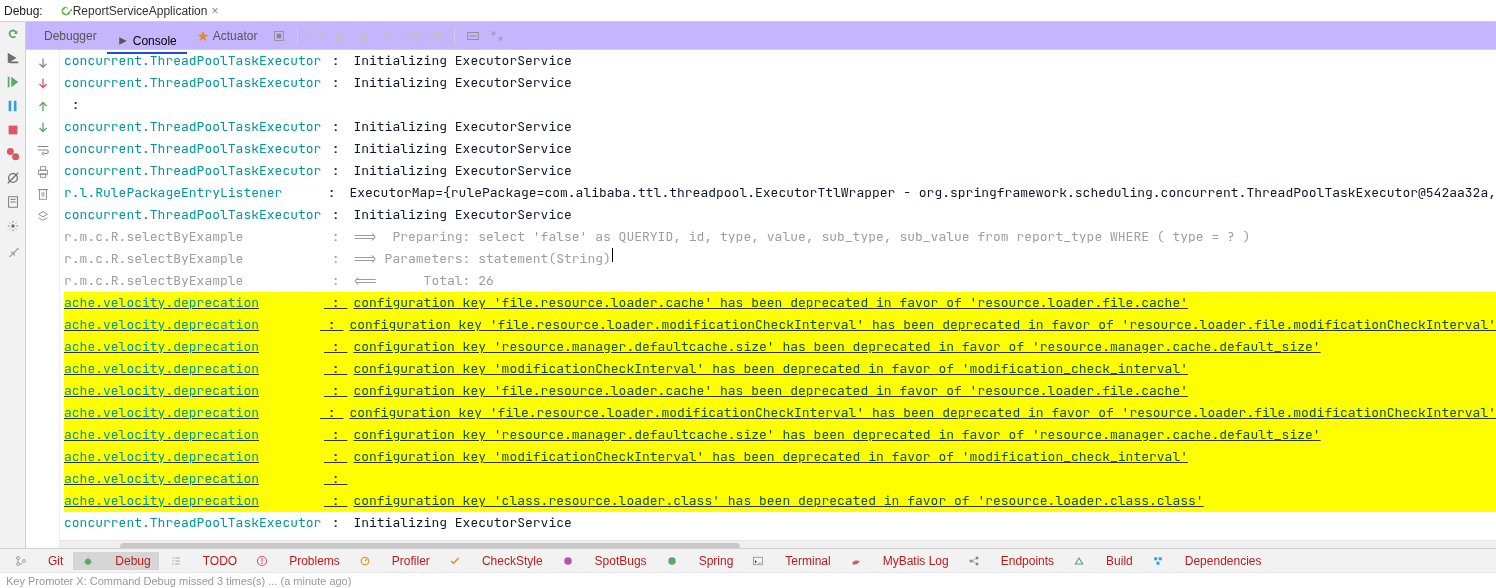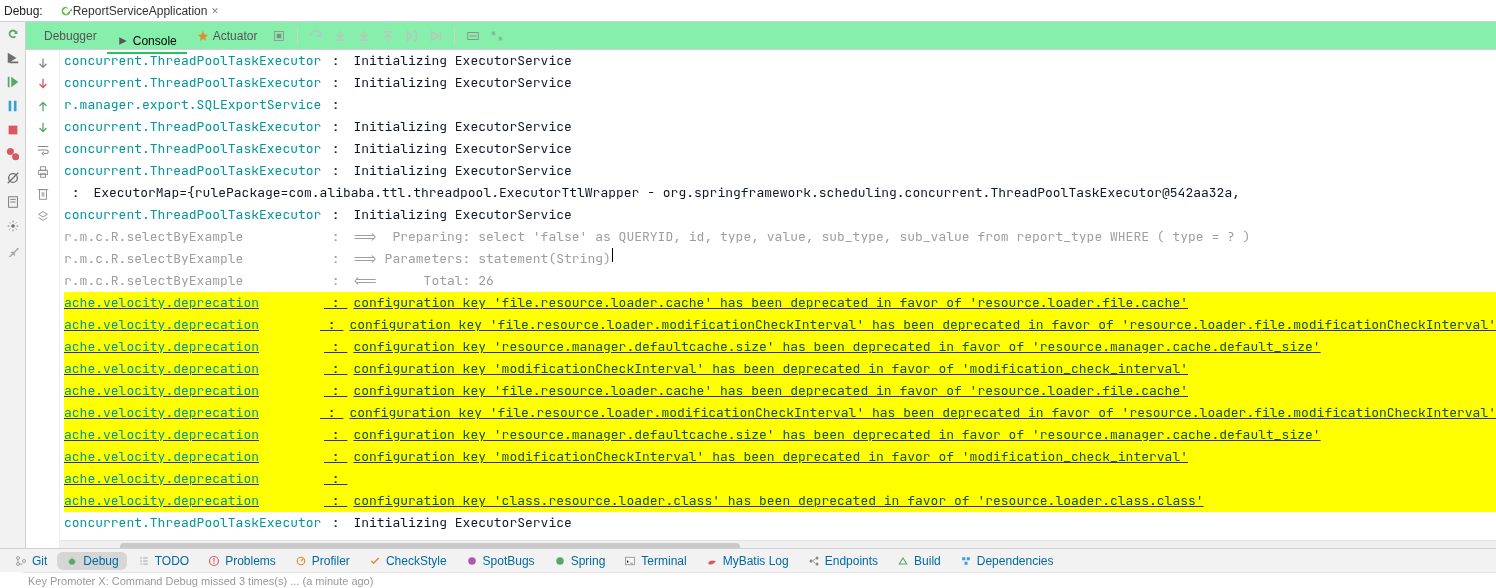--- a/index.html
+++ b/index.html
@@ -50,32 +50,32 @@
 .left-toolbar .ico.green { color:#59a869; }
 .left-toolbar .ico.red { color:#db5860; }
 .left-toolbar .ico.blue { color:#389fd6; }
 
 
 .panel-area { flex:1; display:flex; flex-direction:column; min-width:0; }
 
 
 .tab-strip {
   height: 28px;
-  background: #86efac;
+  background: #c4b5fd;
   border-bottom: 1px solid #d0d0d0;
   display: flex; align-items: center;
   padding-left: 4px;
 }
 .tab-strip .tab {
   display:flex; align-items:center; gap:4px;
   padding: 4px 10px;
   cursor: pointer;
   color:#555;
 }
-.tab-strip .tab.active { border-bottom: 2px solid #22c55e; color:#000;margin-top:12px; }
+.tab-strip .tab.active { border-bottom: 2px solid #1d4ed8; color:#000;margin-top:12px; }
 .tab-strip .sep { width:1px; height:18px; background:#d0d0d0; margin:0 6px; }
 .tab-strip .tbico { width:16px;height:16px;display:flex;align-items:center;justify-content:center;color:#888; cursor:pointer; margin:0 4px; }
 .tab-strip .tbico.dis { color:#c0c0c0; }
 
 
 .console-row { flex:1; display:flex; min-height:0; }
 .console-gutter {
   width: 34px;
   background:#fff;
   border-right:1px solid #eee;
@@ -117,38 +117,37 @@
 .bottom-bar {
   height:24px;
   background:#f2f2f2;
   border-top:1px solid #d0d0d0;
   display:flex; align-items:center;
   padding:0 6px;
   font-size:12px;
   gap:2px;
 }
 .bottom-bar .bw {
-  display:flex; align-items:center; gap:4px;
+  display:flex; align-items:center; gap:20px;
   padding:2px 8px;
   cursor:pointer;
-  color:#0369a1;
-}
-.bottom-bar .bw.active { background:#d6d6d6;border-radius:6px; }
+  color:#b91c1c;
+}
+.bottom-bar .bw.active { background:#d6d6d6; }
 .bottom-bar .bw .i { width:14px;height:14px;display:flex;align-items:center;justify-content:center; }
 .bottom-bar .bw .i.red{color:#db5860;}
 .bottom-bar .bw .i.green{color:#59a869;}
 .bottom-bar .bw .i.orange{color:#e08e27;}
 .bottom-bar .bw .i.blue{color:#389fd6;}
 .bottom-bar .bw .i.magenta{color:#b354b3;}
 
 .status-line {
   height:16px; font-size:11px; color:#999; padding:0 6px;
   display:flex; align-items:center;
   border-top:1px solid #e6e6e6;
-  margin-left:22px;
 }
 
 svg { display:block; }
 </style>
 </head>
 <body>
 
 <div class="debug-header">
   <span class="label">Debug:</span>
   <div class="debug-tab">
@@ -348,25 +347,25 @@
             <svg width="14" height="14" viewBox="0 0 16 16">
               <path d="M3 6l5-3 5 3-5 3zM3 10l5 3 5-3" fill="none" stroke="currentColor"></path>
             </svg>
           </div>
       </div>
 
       <div class="console-body">
         <div class="console-lines mono" id="console-lines">
             <div class="log-line"><span class="log-logger">concurrent.ThreadPoolTaskExecutor</span><span class="log-sep"> : </span><span class="log-msg">Initializing ExecutorService</span></div>
             <div class="log-line"><span class="log-logger">concurrent.ThreadPoolTaskExecutor</span><span class="log-sep"> : </span><span class="log-msg">Initializing ExecutorService</span></div>
-            <div class="log-line"><span class="log-logger">r.manager.export.SQLExportService</span><span class="log-sep"> : </span></div>
-            <div class="log-line"><span class="log-logger">concurrent.ThreadPoolTaskExecutor</span><span class="log-sep"> : </span><span class="log-msg">Initializing ExecutorService</span></div>
-            <div class="log-line"><span class="log-logger">concurrent.ThreadPoolTaskExecutor</span><span class="log-sep"> : </span><span class="log-msg">Initializing ExecutorService</span></div>
-            <div class="log-line"><span class="log-logger">concurrent.ThreadPoolTaskExecutor</span><span class="log-sep"> : </span><span class="log-msg">Initializing ExecutorService</span></div>
-            <div class="log-line"><span class="log-sep"> : </span><span class="log-msg">ExecutorMap={rulePackage=com.alibaba.ttl.threadpool.ExecutorTtlWrapper - org.springframework.scheduling.concurrent.ThreadPoolTaskExecutor@542aa32a,</span></div>
+            <div class="log-line"><span class="log-sep"> : </span></div>
+            <div class="log-line"><span class="log-logger">concurrent.ThreadPoolTaskExecutor</span><span class="log-sep"> : </span><span class="log-msg">Initializing ExecutorService</span></div>
+            <div class="log-line"><span class="log-logger">concurrent.ThreadPoolTaskExecutor</span><span class="log-sep"> : </span><span class="log-msg">Initializing ExecutorService</span></div>
+            <div class="log-line"><span class="log-logger">concurrent.ThreadPoolTaskExecutor</span><span class="log-sep"> : </span><span class="log-msg">Initializing ExecutorService</span></div>
+            <div class="log-line"><span class="log-logger">r.l.RulePackageEntryListener</span><span class="log-sep"> : </span><span class="log-msg">ExecutorMap={rulePackage=com.alibaba.ttl.threadpool.ExecutorTtlWrapper - org.springframework.scheduling.concurrent.ThreadPoolTaskExecutor@542aa32a,</span></div>
             <div class="log-line"><span class="log-logger">concurrent.ThreadPoolTaskExecutor</span><span class="log-sep"> : </span><span class="log-msg">Initializing ExecutorService</span></div>
             <div class="log-line grey"><span class="log-logger">r.m.c.R.selectByExample</span><span class="log-sep"> : </span><span class="log-msg">==&gt;  Preparing: select 'false' as QUERYID, id, type, value, sub_type, sub_value from report_type WHERE ( type = ? )</span></div>
             <div class="log-line grey"><span class="log-logger">r.m.c.R.selectByExample</span><span class="log-sep"> : </span><span class="log-msg">==&gt; Parameters: statement(String)</span><span class="caret"></span></div>
             <div class="log-line grey"><span class="log-logger">r.m.c.R.selectByExample</span><span class="log-sep"> : </span><span class="log-msg">&lt;==      Total: 26</span></div>
             <div class="log-line hl"><span class="log-logger">ache.velocity.deprecation</span><span class="log-sep"> : </span><span class="log-msg">configuration key 'file.resource.loader.cache' has been deprecated in favor of 'resource.loader.file.cache'</span></div>
             <div class="log-line hl"><span class="log-logger">ache.velocity.deprecation</span><span class="log-sep"> : </span><span class="log-msg">configuration key 'file.resource.loader.modificationCheckInterval' has been deprecated in favor of 'resource.loader.file.modificationCheckInterval'</span></div>
             <div class="log-line hl"><span class="log-logger">ache.velocity.deprecation</span><span class="log-sep"> : </span><span class="log-msg">configuration key 'resource.manager.defaultcache.size' has been deprecated in favor of 'resource.manager.cache.default_size'</span></div>
             <div class="log-line hl"><span class="log-logger">ache.velocity.deprecation</span><span class="log-sep"> : </span><span class="log-msg">configuration key 'modificationCheckInterval' has been deprecated in favor of 'modification_check_interval'</span></div>
             <div class="log-line hl"><span class="log-logger">ache.velocity.deprecation</span><span class="log-sep"> : </span><span class="log-msg">configuration key 'file.resource.loader.cache' has been deprecated in favor of 'resource.loader.file.cache'</span></div>
             <div class="log-line hl"><span class="log-logger">ache.velocity.deprecation</span><span class="log-sep"> : </span><span class="log-msg">configuration key 'file.resource.loader.modificationCheckInterval' has been deprecated in favor of 'resource.loader.file.modificationCheckInterval'</span></div>

